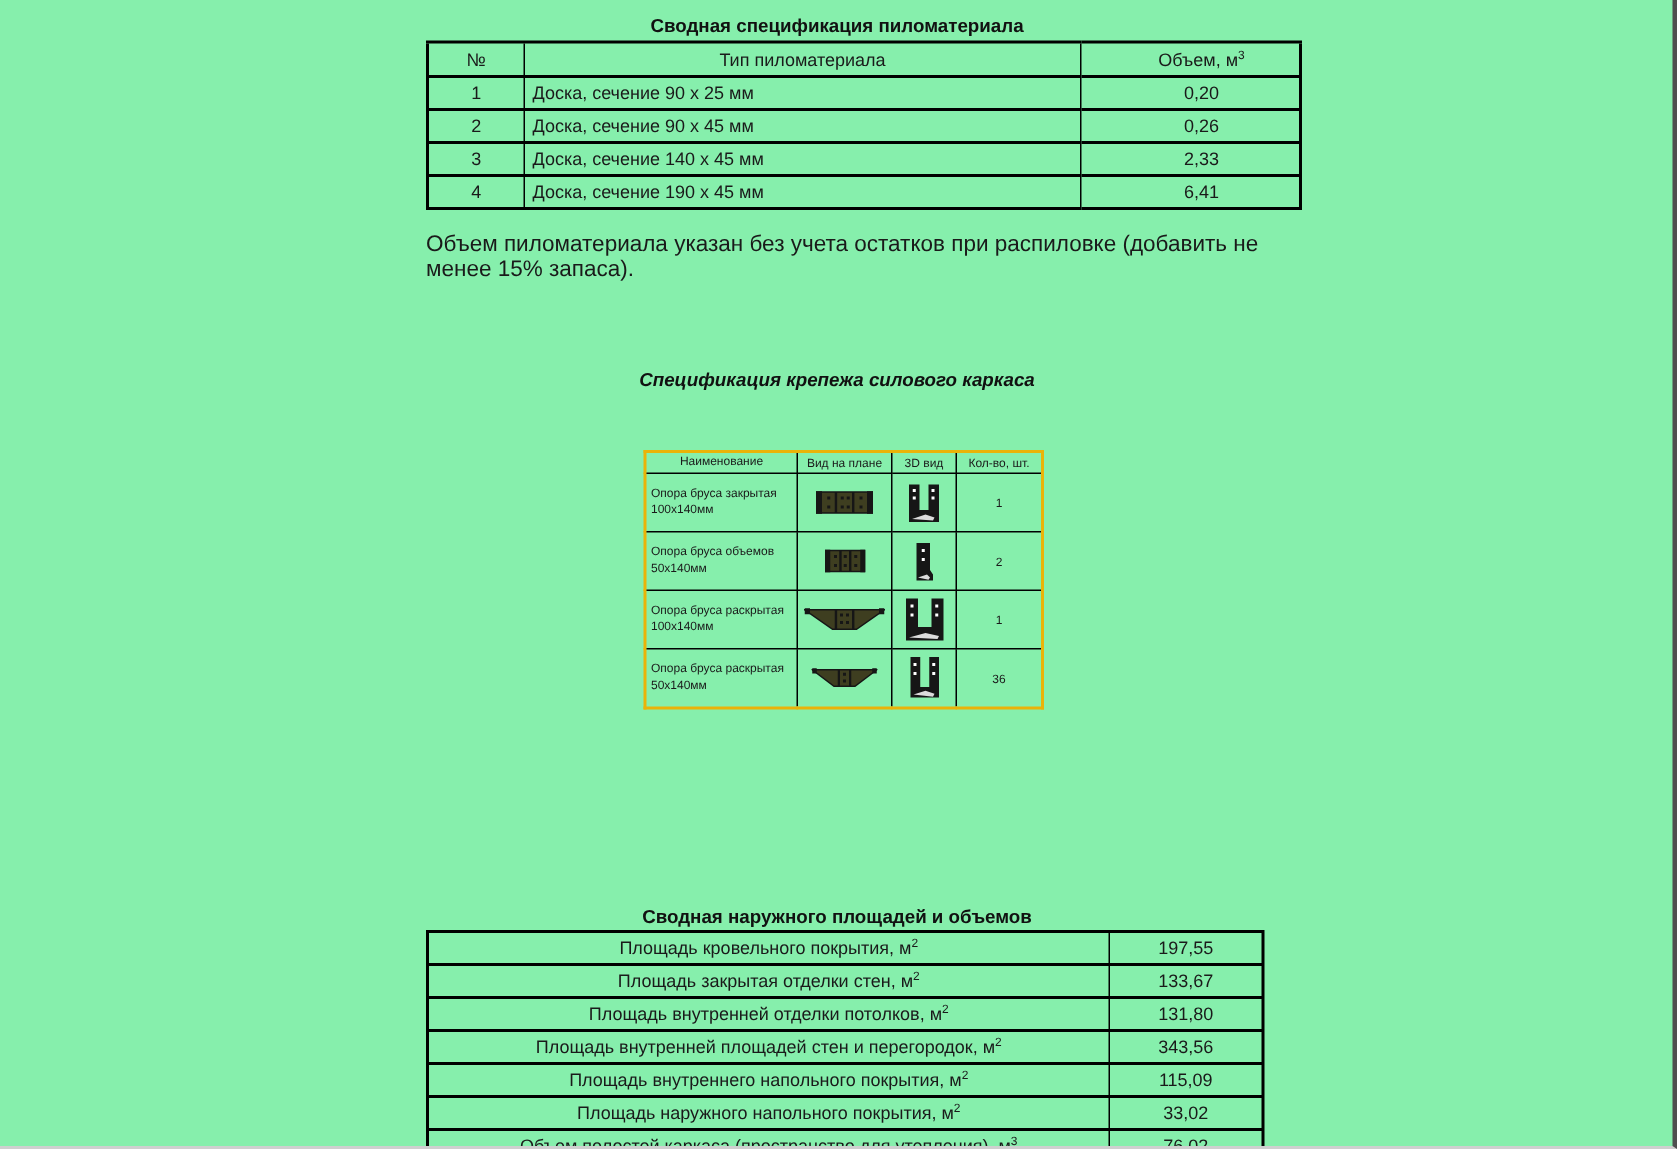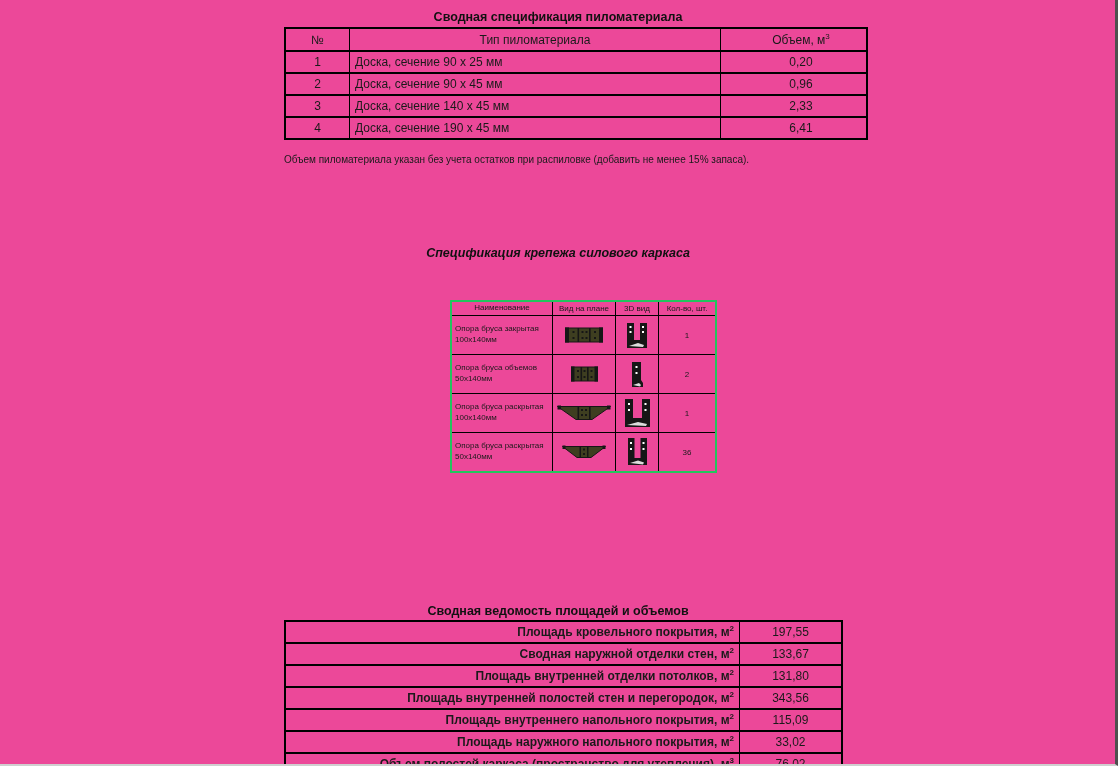--- a/index.html
+++ b/index.html
@@ -1,19 +1,19 @@
 <!DOCTYPE html>
 <html><head>
 <meta charset="utf-8">
 <style>
   html,body{margin:0;padding:0;background:#ffffff;}
   .page{
     position:relative;
     width:1118px;height:766px;
-    background:#ec4899;
+    background:#86efac;
     box-sizing:border-box;
     border-right:3px solid #4f4f4f;
     border-bottom:2px solid #cfcfcf;
     font-family:"Liberation Sans", sans-serif;
     color:#1a1a1a;
     overflow:hidden;
   }
   .tbl-title{
     position:absolute;
     left:284px;width:548px;
@@ -28,37 +28,37 @@
   .t1 td{border:1px solid #000;border-top:2px solid #000;border-bottom:2px solid #000;
          font-size:12px;height:20px;padding:0 5px;overflow:hidden;white-space:nowrap;}
   .t1 .c-num{width:53px;text-align:center;}
   .t1 .c-type{width:360px;text-align:left;}
   .t1 .c-vol{width:120px;text-align:center;padding-left:20px;}
   .t1 .hdr td{text-align:center;height:21px;}
   .t1 .total-label{text-align:right;}
   .t1 .total-val{font-weight:bold;}
   .note{
     position:absolute;left:284px;top:154px;width:560px;
-    font-size:10px;color:#1a1a1a;
+    font-size:15px;color:#1a1a1a;
   }
   
-  .t2{position:absolute;left:429px;top:300px;width:262px;border:2px solid #22c55e;margin-left:21px;}
+  .t2{position:absolute;left:429px;top:300px;width:262px;border:2px solid #eab308;}
   .t2 td{border:1px solid #000;font-size:8px;overflow:hidden;}
   .t2 .hdr td{height:13px;text-align:center;padding:0 1px;white-space:nowrap;}
   .t2 .row td{height:34px;}
   .t2 .c-name{width:98px;text-align:left;padding:2px 3px;line-height:1.35;}
   .t2 .c-plan{width:60px;text-align:center;}
   .t2 .c-3d{width:40px;text-align:center;}
   .t2 .c-qty{width:54px;text-align:center;}
   .t2 svg{vertical-align:middle;}
   
   .t3{position:absolute;left:284px;top:620px;width:548px;border:2px solid #000;}
   .t3 td{border:1px solid #000;border-top:2px solid #000;border-bottom:2px solid #000;
          font-size:12px;height:20px;padding:0 5px;overflow:hidden;white-space:nowrap;}
-  .t3 .c-label{width:443px;text-align:right;font-weight:bold;}
+  .t3 .c-label{width:443px;text-align:center;}
   .t3 .c-val{width:91px;text-align:center;}
   sup{font-size:8px;line-height:0;}
 </style>
 </head>
 <body>
 
 <div class="page">
 
   <div class="tbl-title" style="top:10px;">Сводная спецификация пиломатериала</div>
 
@@ -70,21 +70,21 @@
       <td class="c-vol"><span>Объем, м</span><sup>3</sup></td>
     </tr>
     <tr>
       <td class="c-num">1</td>
       <td class="c-type">Доска, сечение 90 х 25 мм</td>
       <td class="c-vol">0,20</td>
     </tr>
     <tr>
       <td class="c-num">2</td>
       <td class="c-type">Доска, сечение 90 х 45 мм</td>
-      <td class="c-vol">0,96</td>
+      <td class="c-vol">0,26</td>
     </tr>
     <tr>
       <td class="c-num">3</td>
       <td class="c-type">Доска, сечение 140 х 45 мм</td>
       <td class="c-vol">2,33</td>
     </tr>
     <tr>
       <td class="c-num">4</td>
       <td class="c-type">Доска, сечение 190 х 45 мм</td>
       <td class="c-vol">6,41</td>
@@ -230,38 +230,38 @@
             <rect x="15.5" y="5" width="2" height="2"></rect>
                 <rect x="15.5" y="11" width="2" height="2"></rect>
           </g>
         </svg>
       </td>
       <td class="c-qty">36</td>
     </tr>
   </tbody>
     </table>
 
-  <div class="tbl-title" style="top:604px;">Сводная ведомость площадей и объемов</div>
+  <div class="tbl-title" style="top:604px;">Сводная наружного площадей и объемов</div>
 
   <table class="t3">
     <tbody>
         <tr>
       <td class="c-label"><span>Площадь кровельного покрытия, м</span><sup>2</sup></td>
       <td class="c-val">197,55</td>
     </tr>
     <tr>
-      <td class="c-label"><span>Сводная наружной отделки стен, м</span><sup>2</sup></td>
+      <td class="c-label"><span>Площадь закрытая отделки стен, м</span><sup>2</sup></td>
       <td class="c-val">133,67</td>
     </tr>
     <tr>
       <td class="c-label"><span>Площадь внутренней отделки потолков, м</span><sup>2</sup></td>
       <td class="c-val">131,80</td>
     </tr>
     <tr>
-      <td class="c-label"><span>Площадь внутренней полостей стен и перегородок, м</span><sup>2</sup></td>
+      <td class="c-label"><span>Площадь внутренней площадей стен и перегородок, м</span><sup>2</sup></td>
       <td class="c-val">343,56</td>
     </tr>
     <tr>
       <td class="c-label"><span>Площадь внутреннего напольного покрытия, м</span><sup>2</sup></td>
       <td class="c-val">115,09</td>
     </tr>
     <tr>
       <td class="c-label"><span>Площадь наружного напольного покрытия, м</span><sup>2</sup></td>
       <td class="c-val">33,02</td>
     </tr>

